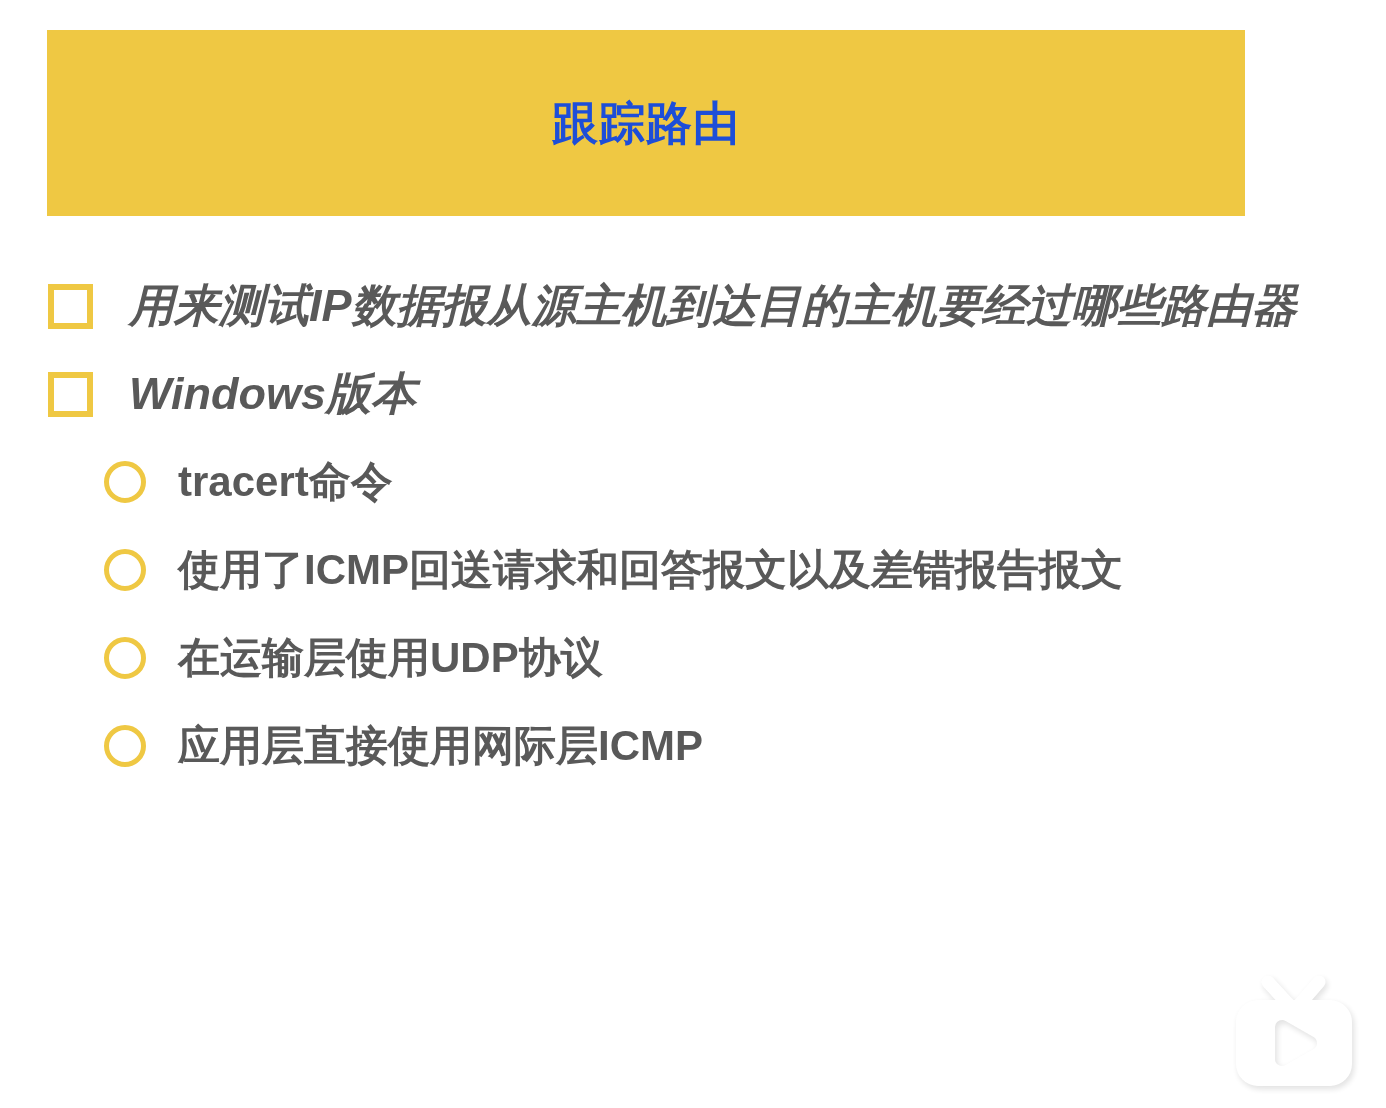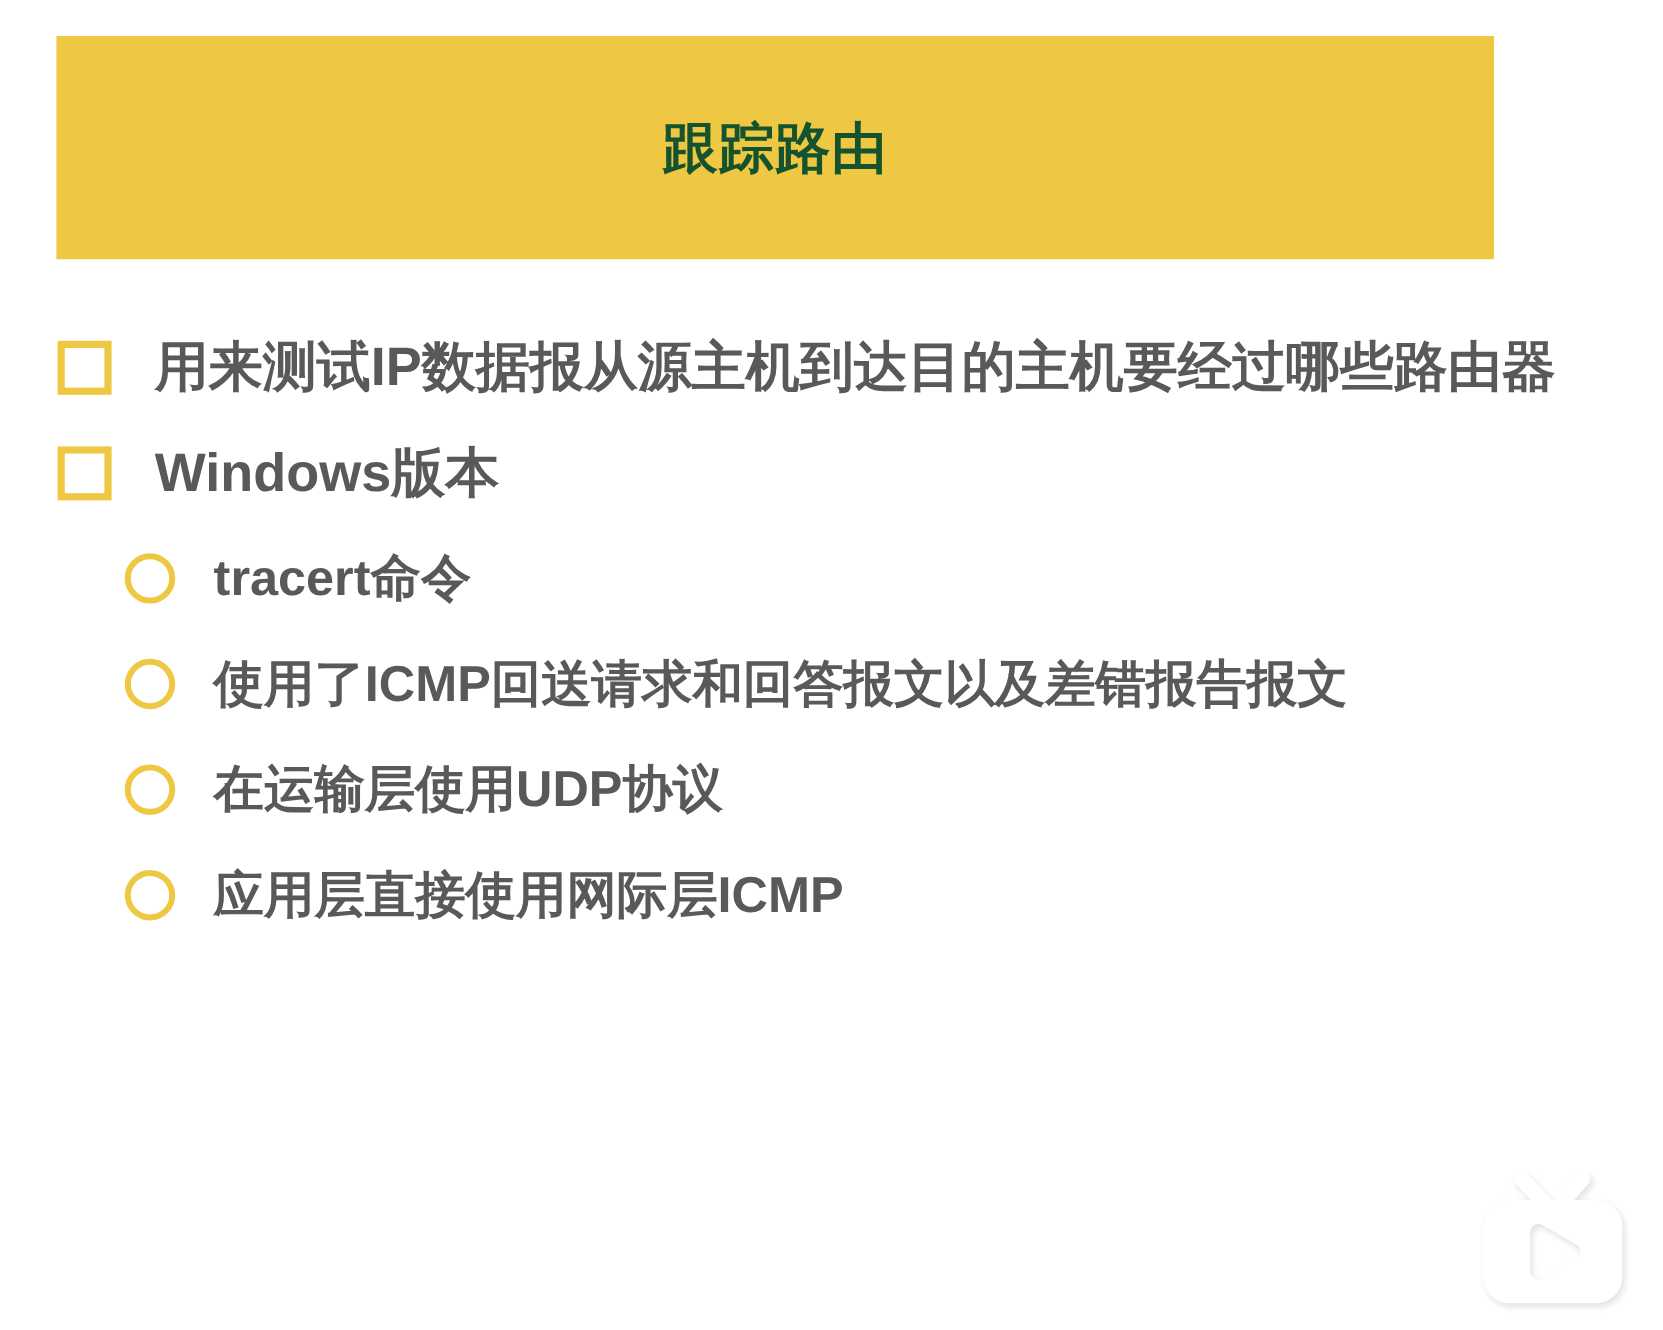--- a/index.html
+++ b/index.html
@@ -24,21 +24,21 @@
     width: 1198px;
     height: 186px;
     background: #EFC843;
     display: flex;
     flex-direction: column;
     align-items: center;
     justify-content: center;
     box-sizing: border-box;
   }
   #title-banner .title-line-cn {
-    color: #14532d;
+    color: #1d4ed8;
     font-weight: bold;
     font-size: 46px;
     line-height: 58px;
     letter-spacing: 1px;
     text-align: right;
   }
   #title-banner .title-line-en {
     color: #000000;
     font-weight: bold;
     font-size: 52px;
@@ -58,20 +58,21 @@
   .outline-row {
     display: flex;
     align-items: center;
     box-sizing: border-box;
   }
 
   
   .level-1 {
     padding-left: 48px;
     height: 88px;
+    font-style: italic;
   }
   .level-1 .marker-square {
     flex: 0 0 auto;
     width: 33px;
     height: 33px;
     border: 6px solid #EFC843;
     background: transparent;
     box-sizing: content-box;
     margin-right: 36px;
   }

